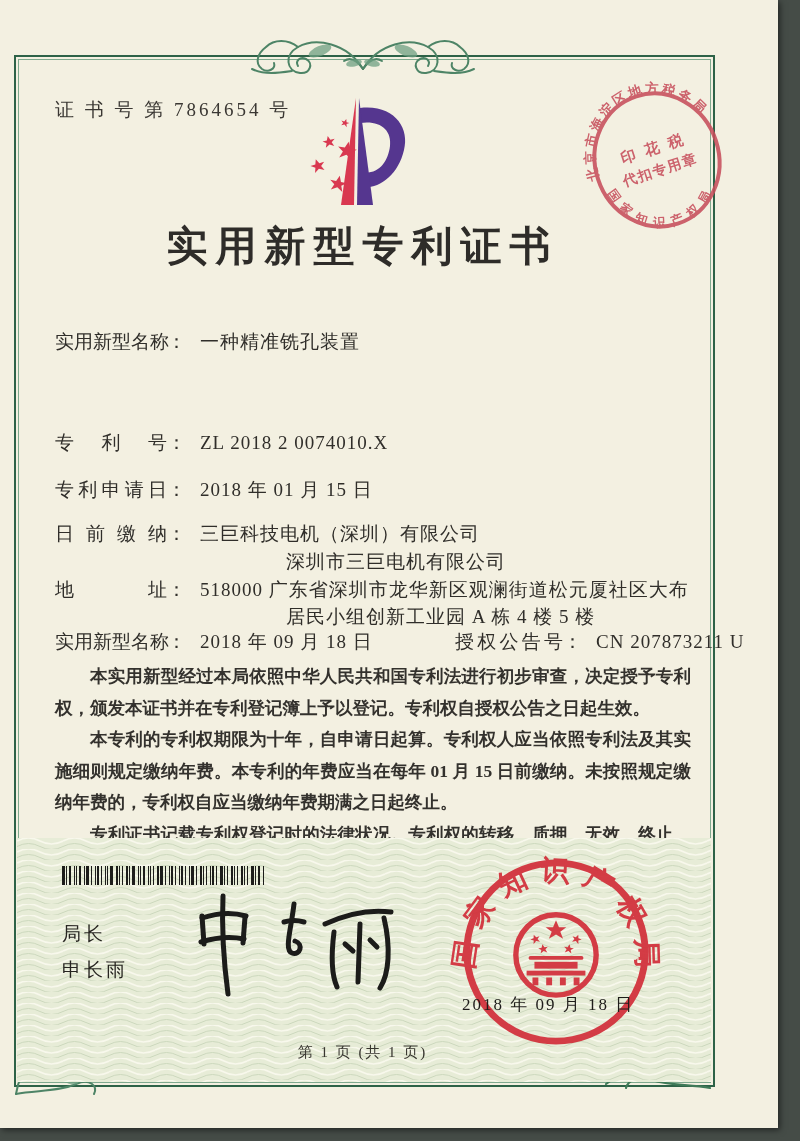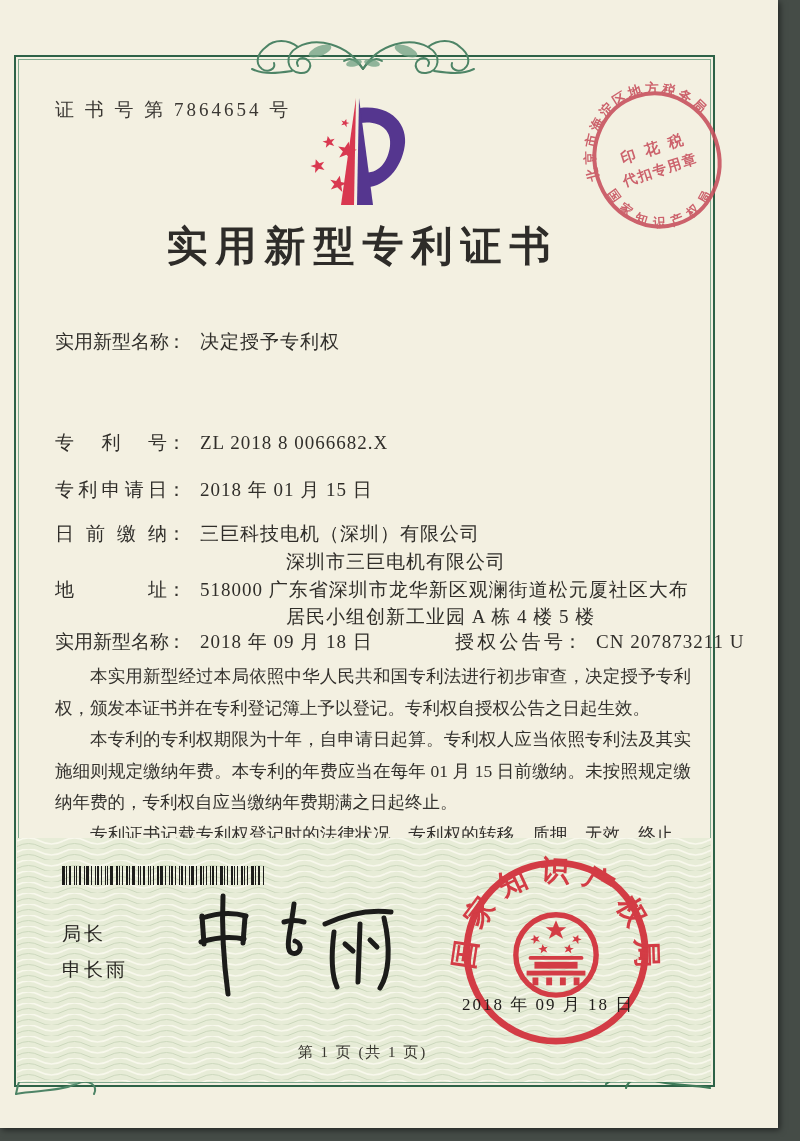--- a/index.html
+++ b/index.html
@@ -15,21 +15,21 @@
     font-weight:bold;letter-spacing:8px;color:#2e2c29;}
   .frow{position:absolute;left:55px;font-size:19px;color:#302e2a;white-space:nowrap;}
   .flabel{display:inline-block;width:112px;text-align:justify;text-align-last:justify;}
   .fcolon{display:inline-block;margin-right:14px;}
   .fval{letter-spacing:1px;}
   .fline2{position:absolute;left:183px;top:28px;letter-spacing:1px;white-space:nowrap;margin-left:48px;}
   .grant2{position:absolute;left:400px;top:0;}
   .grant2 .flabel{width:108px;}
   .paras{position:absolute;left:55px;top:661px;width:636px;font-size:17.5px;line-height:31.5px;
     color:#33312d;text-align:justify;}
-  .paras p{margin:0;text-indent:2em;}
+  .paras p{margin:0;text-indent:2em;font-weight:bold;}
   .waves{position:absolute;left:17px;top:838px;width:694px;height:244px;}
   .barcode{position:absolute;left:62px;top:866px;width:210px;height:19px;overflow:hidden;}
   .official{position:absolute;left:62px;font-size:19px;color:#262420;
     font-family:"Liberation Sans","DejaVu Sans",sans-serif;font-weight:500;letter-spacing:3px;}
   .seal-date{position:absolute;left:462px;top:993px;font-size:17px;color:#1e1c1a;letter-spacing:2px;}
   .footer{position:absolute;left:14px;top:1043px;width:697px;text-align:center;font-size:15px;
     letter-spacing:2px;color:#37352f;}
   svg{position:absolute;overflow:visible;}
   .tax-stamp{left:581px;top:80px;transform:rotate(-18deg);opacity:.88;}
   .logo{left:294px;top:92px;}
@@ -120,24 +120,24 @@
       <text font-size="13.5" letter-spacing="2.5"><textPath href="#taxTop" startOffset="7">北京市海淀区地方税务局</textPath></text>
       <text font-size="12.5" letter-spacing="7"><textPath href="#taxBot" startOffset="10">国家知识产权局</textPath></text>
       <text x="76" y="73" font-size="15" text-anchor="middle" letter-spacing="3">印 花 税</text>
       <text x="76" y="95" font-size="14" text-anchor="middle" letter-spacing="1.5">代扣专用章</text>
     </g>
   </svg>
 
   <div class="title">实用新型专利证书</div>
 
   <div class="frow" style="top:329px">
-    <span class="flabel">实用新型名称</span><span class="fcolon">：</span><span class="fval">决定授予专利权</span>
+    <span class="flabel">实用新型名称</span><span class="fcolon">：</span><span class="fval">一种精准铣孔装置</span>
   </div>
   <div class="frow" style="top:430px">
-    <span class="flabel">专利号</span><span class="fcolon">：</span><span class="fval">ZL 2018 8 0066682.X</span>
+    <span class="flabel">专利号</span><span class="fcolon">：</span><span class="fval">ZL 2018 2 0074010.X</span>
   </div>
   <div class="frow" style="top:477px">
     <span class="flabel">专利申请日</span><span class="fcolon">：</span><span class="fval">2018 年 01 月 15 日</span>
   </div>
   <div class="frow" style="top:521px">
     <span class="flabel">日前缴纳</span><span class="fcolon">：</span><span class="fval">三巨科技电机（深圳）有限公司</span>
     <span class="fline2">深圳市三巨电机有限公司</span>
   </div>
   <div class="frow" style="top:577px">
     <span class="flabel">地址</span><span class="fcolon">：</span><span class="fval">518000 广东省深圳市龙华新区观澜街道松元厦社区大布</span>

